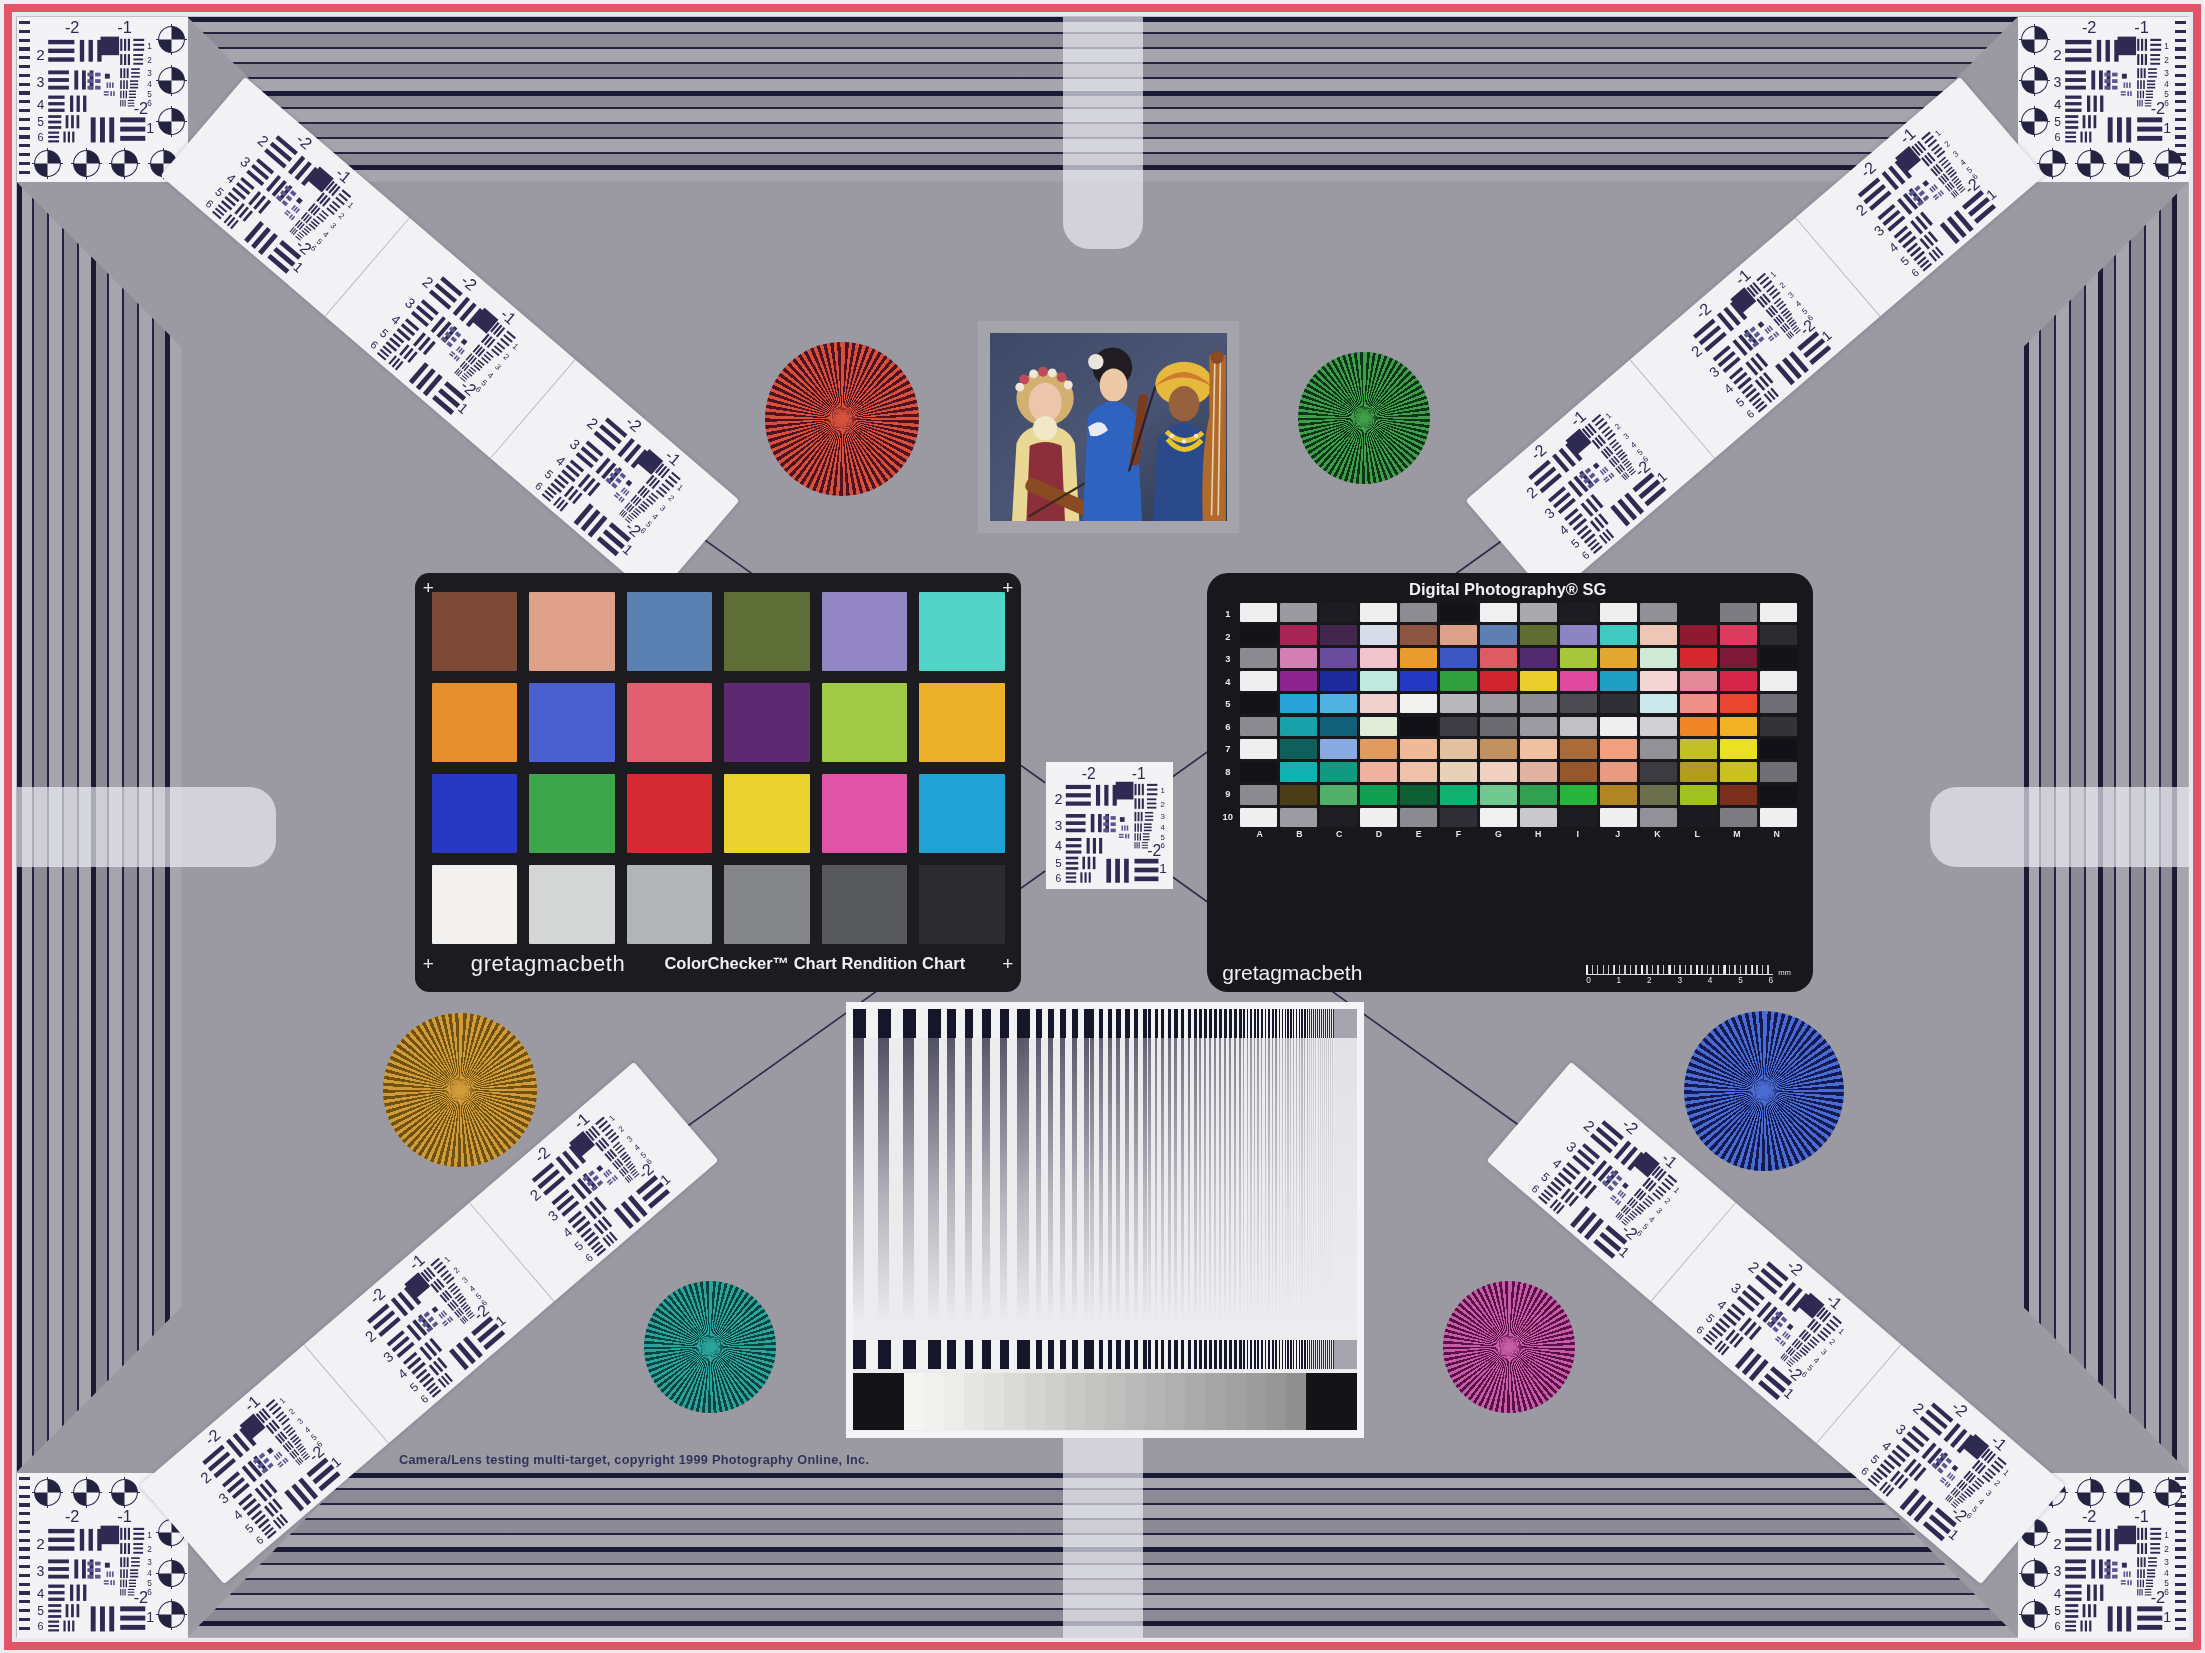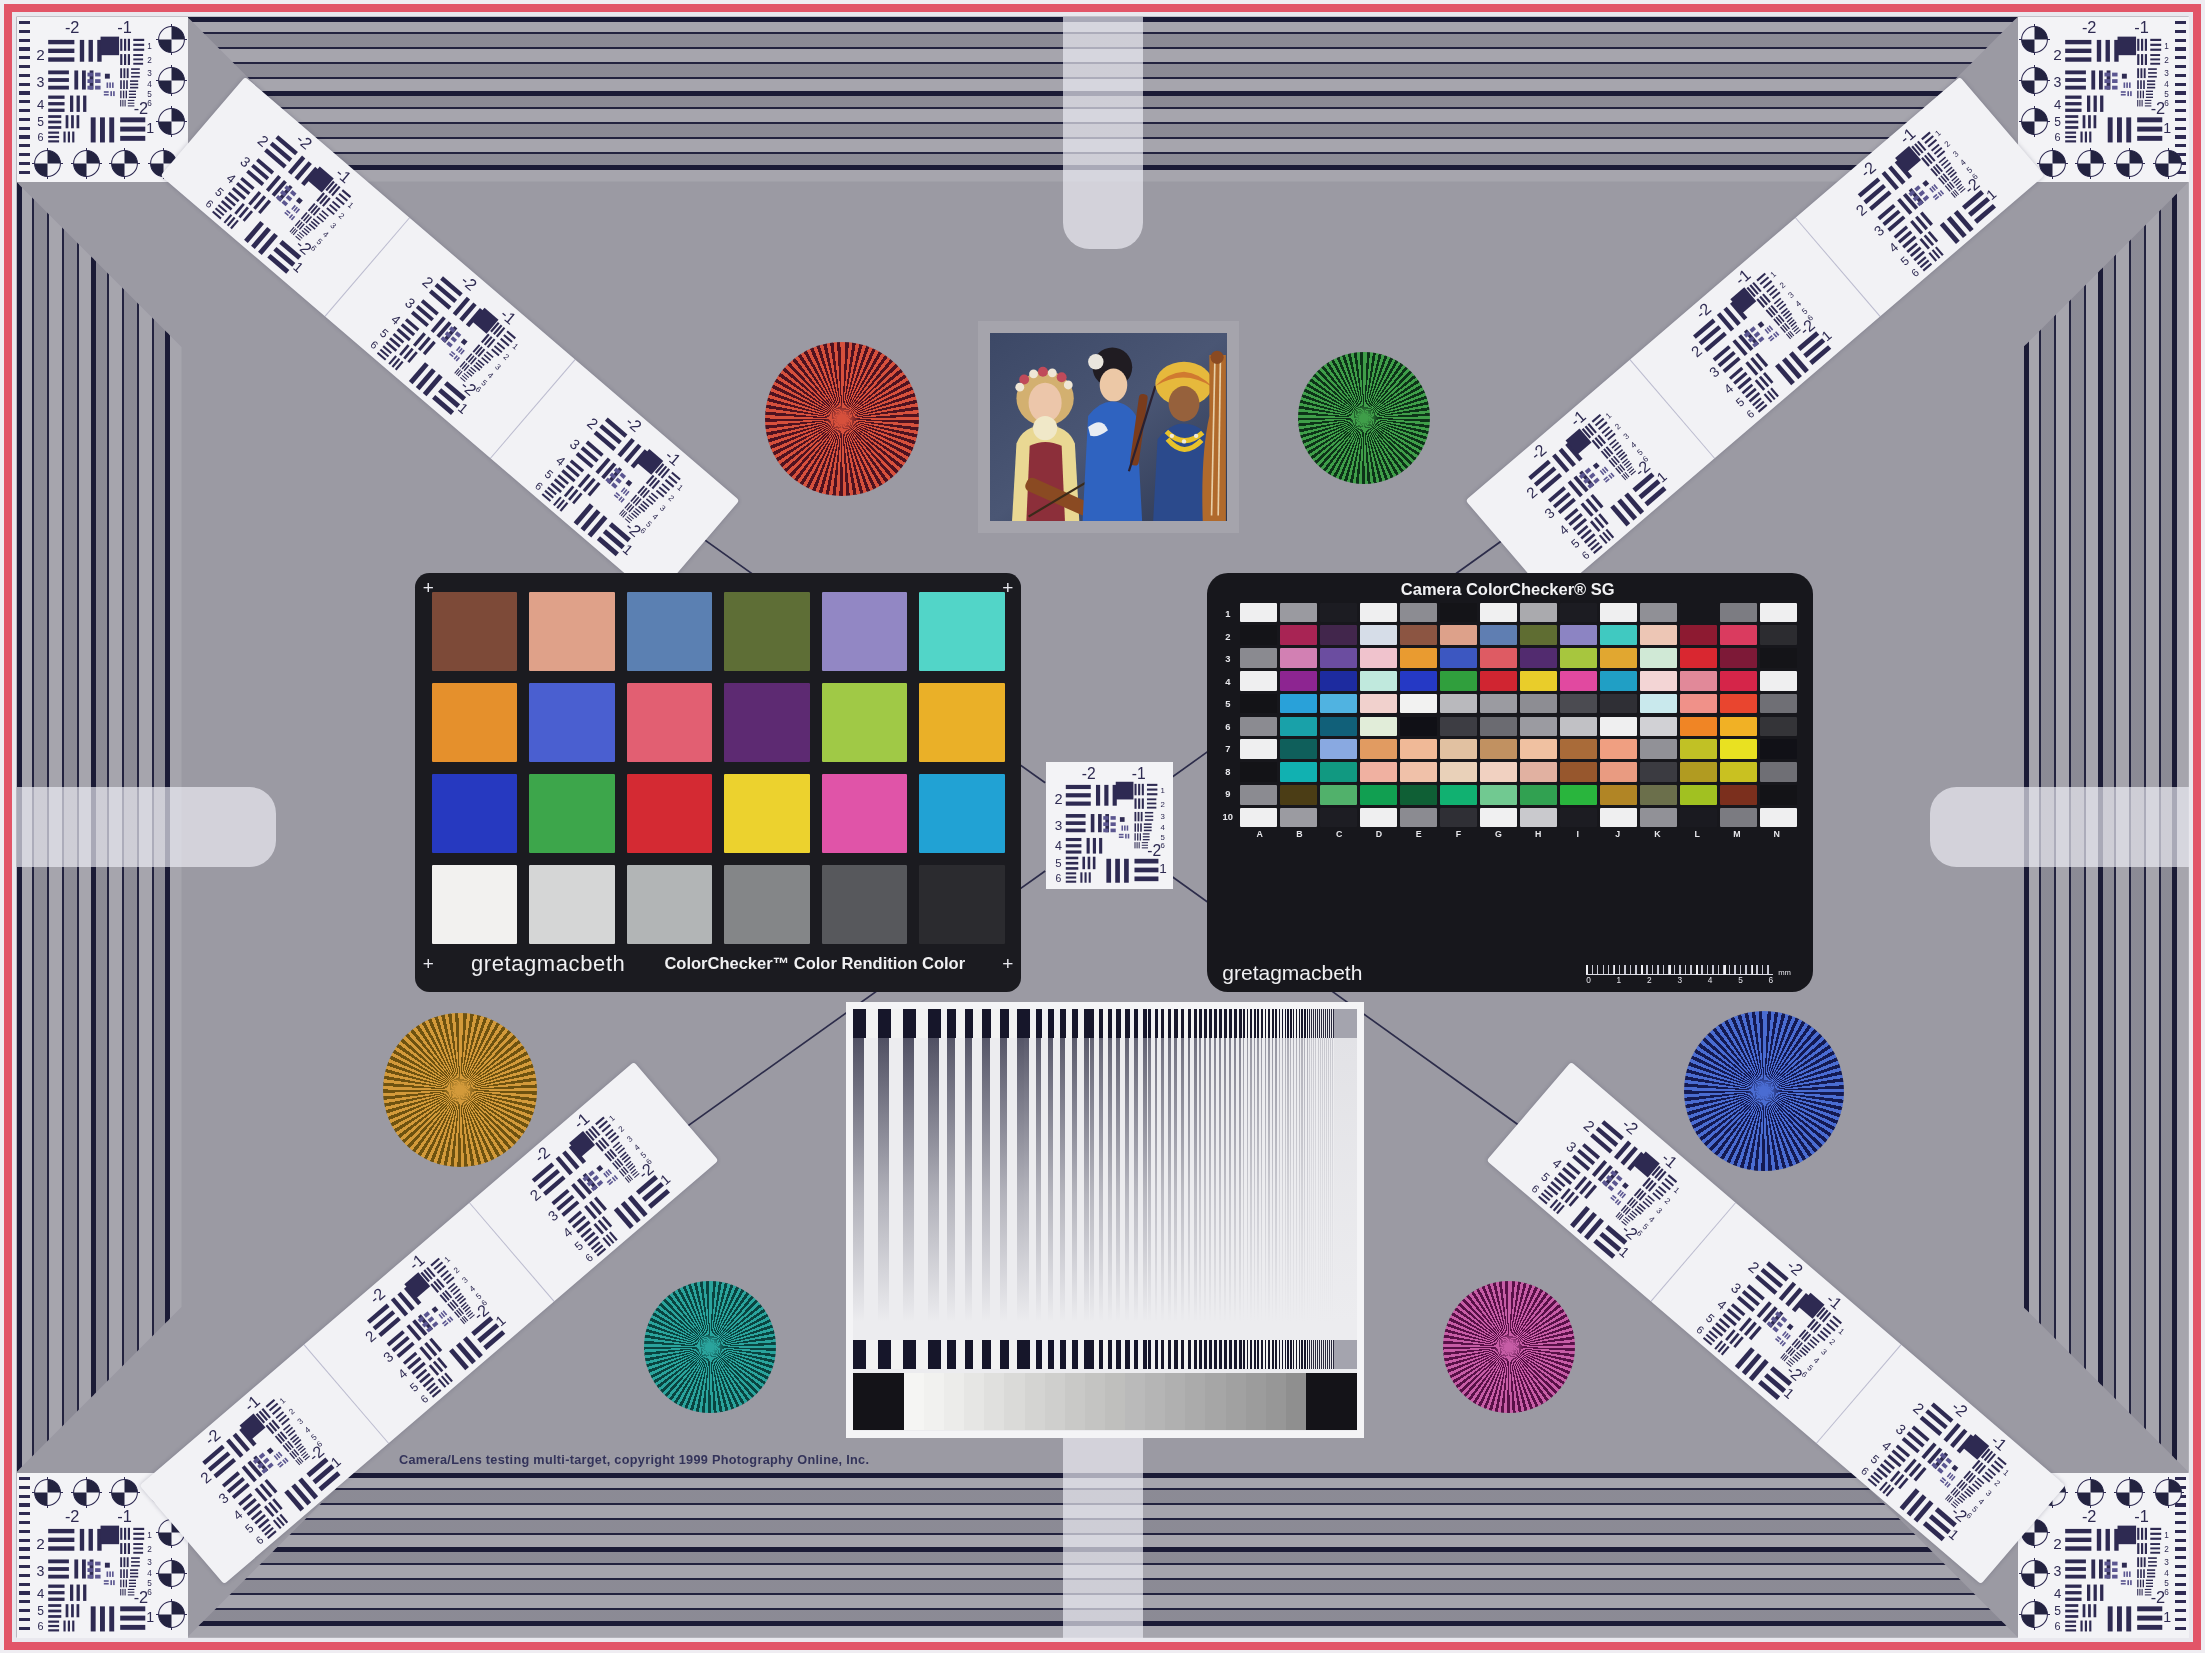--- a/index.html
+++ b/index.html
@@ -592,30 +592,30 @@
         <div class="cc-patch" style="background: rgb(33, 162, 212);"></div>
         <div class="cc-patch" style="background: rgb(242, 241, 239);"></div>
         <div class="cc-patch" style="background: rgb(213, 214, 214);"></div>
         <div class="cc-patch" style="background: rgb(178, 181, 182);"></div>
         <div class="cc-patch" style="background: rgb(132, 134, 136);"></div>
         <div class="cc-patch" style="background: rgb(87, 88, 92);"></div>
         <div class="cc-patch" style="background: rgb(43, 43, 47);"></div>
       </div>
     <div class="cc-caption">
       <span class="cc-brand">gretagmacbeth</span>
-      <span class="cc-title">ColorChecker™ Color Rendition Color</span>
+      <span class="cc-title">ColorChecker™ Chart Rendition Chart</span>
     </div>
     <span class="cc-plus p1">+</span>
     <span class="cc-plus p2">+</span>
     <span class="cc-plus p3">+</span>
     <span class="cc-plus p4">+</span>
   </div>
 
   <div class="sg-panel">
-    <div class="sg-title">Camera ColorChecker® SG</div>
+    <div class="sg-title">Digital Photography® SG</div>
     <div class="sg-mid">
       <div class="sg-rowlabels">
 
       <span>1</span>
           <span>2</span>
           <span>3</span>
           <span>4</span>
           <span>5</span>
           <span>6</span>
           <span>7</span>

